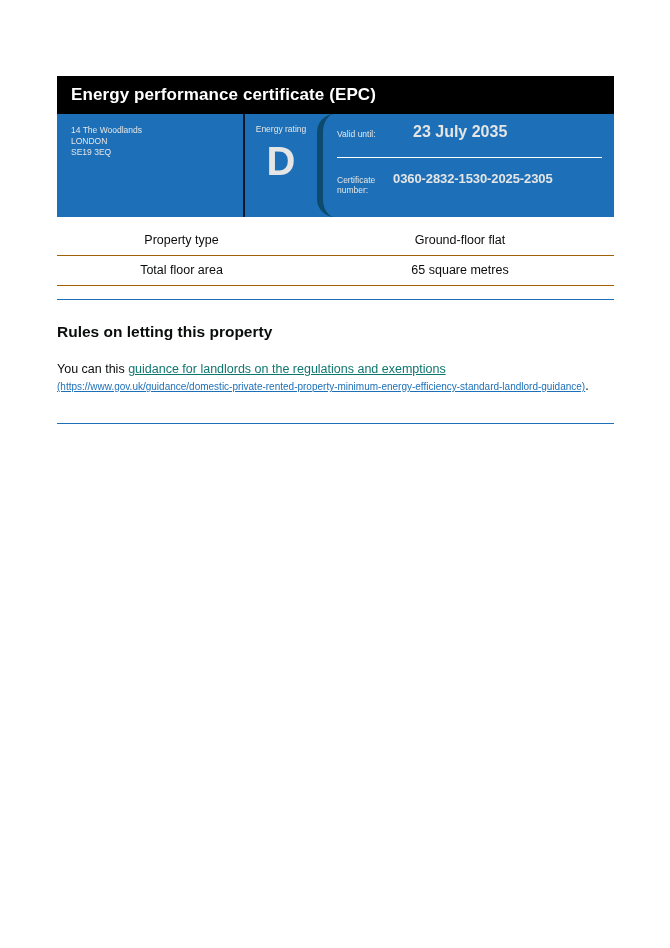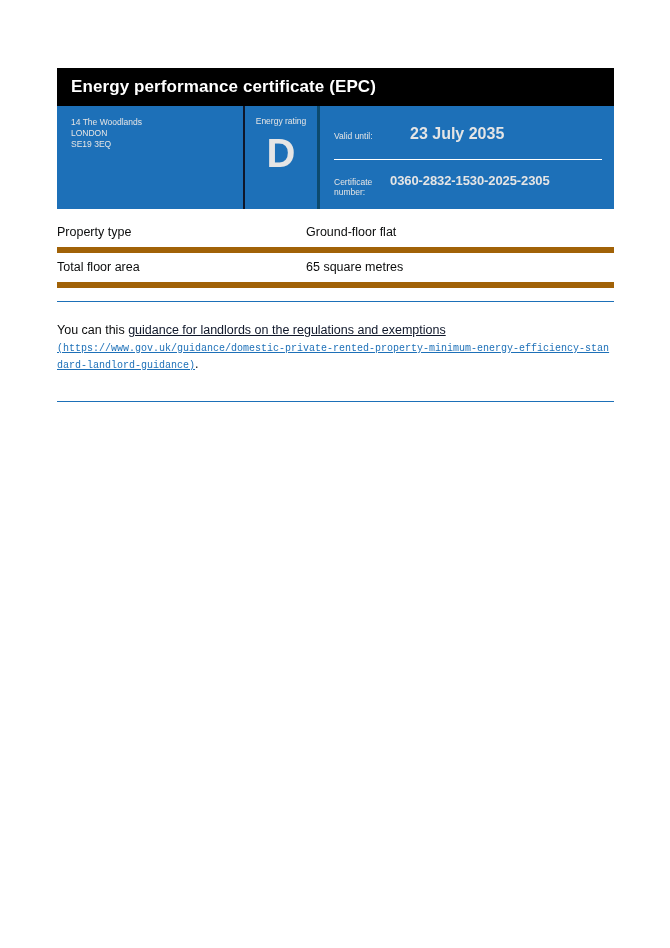--- a/index.html
+++ b/index.html
@@ -11,21 +11,21 @@
     width: 670px;
     height: 948px;
     font-family: "Liberation Sans", sans-serif;
     color: #0b0c0c;
     position: relative;
     overflow: hidden;
   }
   .page {
     position: absolute;
     left: 57px;
-    top: 68px;
+    top: 76px;
     width: 557px;
   }
 
   
   .epc-title-bar {
     background: #000000;
     color: #ffffff;
     height: 38px;
     display: flex;
     align-items: center;
@@ -71,22 +71,23 @@
     font-size: 40px;
     font-weight: bold;
     line-height: 44px;
     display: block;
     margin-top: 4px;
   }
 
   .band-details {
     flex: 1;
     box-sizing: border-box;
-    border-left: 3px solid #0c4a6e;
-    padding: 21px 12px 0 14px;
+    border-left: 6px solid #0c4a6e;
+    padding: 11px 12px 0 14px;
+    border-radius: 18px;
   }
   .band-row {
     display: flex;
     align-items: baseline;
   }
   .band-row .k {
     font-size: 8.5px;
     line-height: 11px;
     width: 56px;
     flex: none;
@@ -104,23 +105,24 @@
   }
   .band-cert .k { line-height: 10px; }
   .band-cert .v { font-size: 13px; letter-spacing: -0.1px; }
 
   
   .facts {
     margin-top: 9px;
   }
   .facts-row {
     display: flex;
-    border-bottom: 6px solid #a16207;
+    border-bottom: 1px solid #a16207;
     padding: 7px 0 8px 0;
     font-size: 12.5px;
+    text-align: center;
   }
   .facts-row .fkey { width: 249px; flex: none; }
   .facts-row .fval { flex: 1; }
 
   .rule-blue {
     border: none;
     border-top: 1.4px solid #1d70b8;
     margin: 13px 0 0 0;
   }
 
@@ -131,30 +133,29 @@
     margin: 23px 0 0 0;
   }
   p.body-text {
     font-size: 12.5px;
     line-height: 17px;
     margin: 23px 0 0 0;
   }
   p.body-text.second { margin-top: 20px; }
 
   a.guidance-link {
-    color: #0f172a;
+    color: #0f766e;
     text-decoration: underline;
   }
   .url-line {
     font-size: 10px;
     line-height: 14px;
     color: #1d70b8;
     text-decoration: underline;
     word-break: break-all;
-    font-family: Liberation Mono, monospace;
   }
   .url-suffix {
     color: #0b0c0c;
     text-decoration: none;
   }
   .rule-blue.bottom { margin-top: 28px; }
 </style>
 </head>
 <body>
 
@@ -197,19 +198,20 @@
       <span class="fval">Ground-floor flat</span>
     </div>
     <div class="facts-row">
       <span class="fkey">Total floor area</span>
       <span class="fval">65 square metres</span>
     </div>
   </div>
 
   <hr class="rule-blue">
 
+  <h2 class="section-heading">Rules on letting this property</h2>
 
 
   <p class="body-text second"><span>You can this </span><a class="guidance-link" href="#">guidance for landlords on the regulations and exemptions</a><br><a class="url-line" href="#">(https://www.gov.uk/guidance/domestic-private-rented-property-minimum-energy-efficiency-standard-landlord-guidance)</a><span class="url-suffix">.</span></p>
 
   <hr class="rule-blue bottom">
 
 </div>
 
 </body></html>

